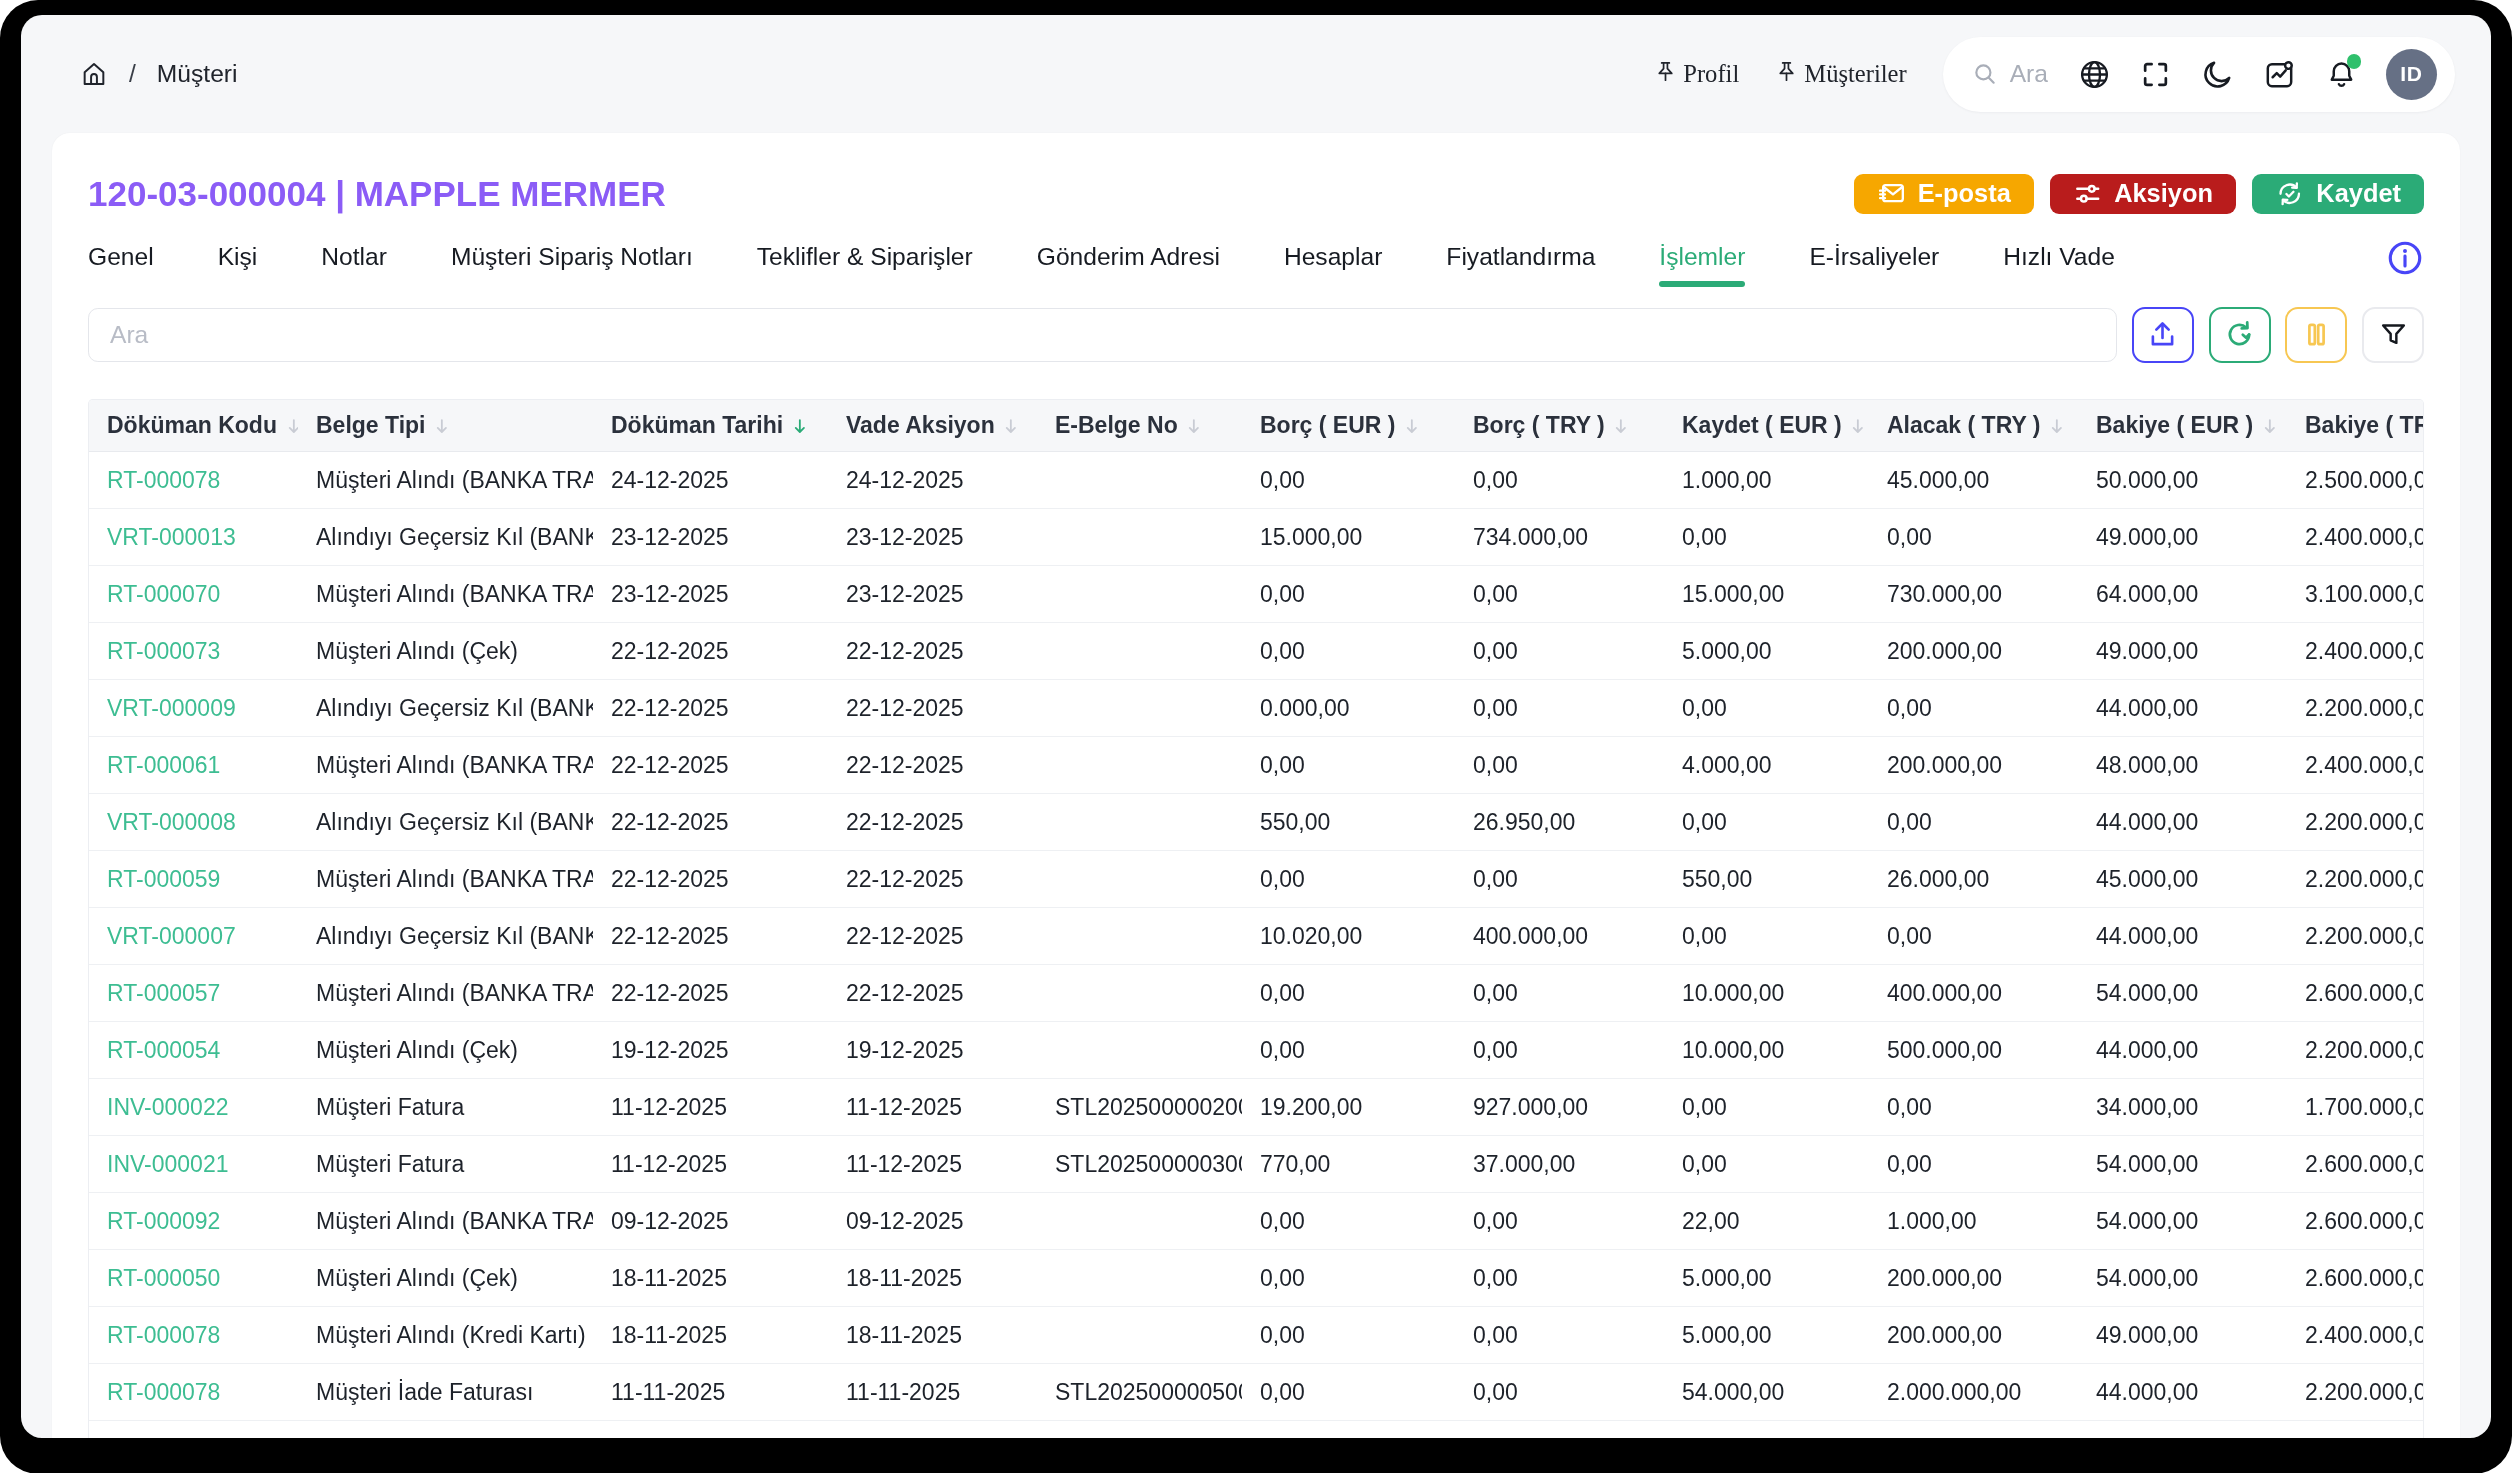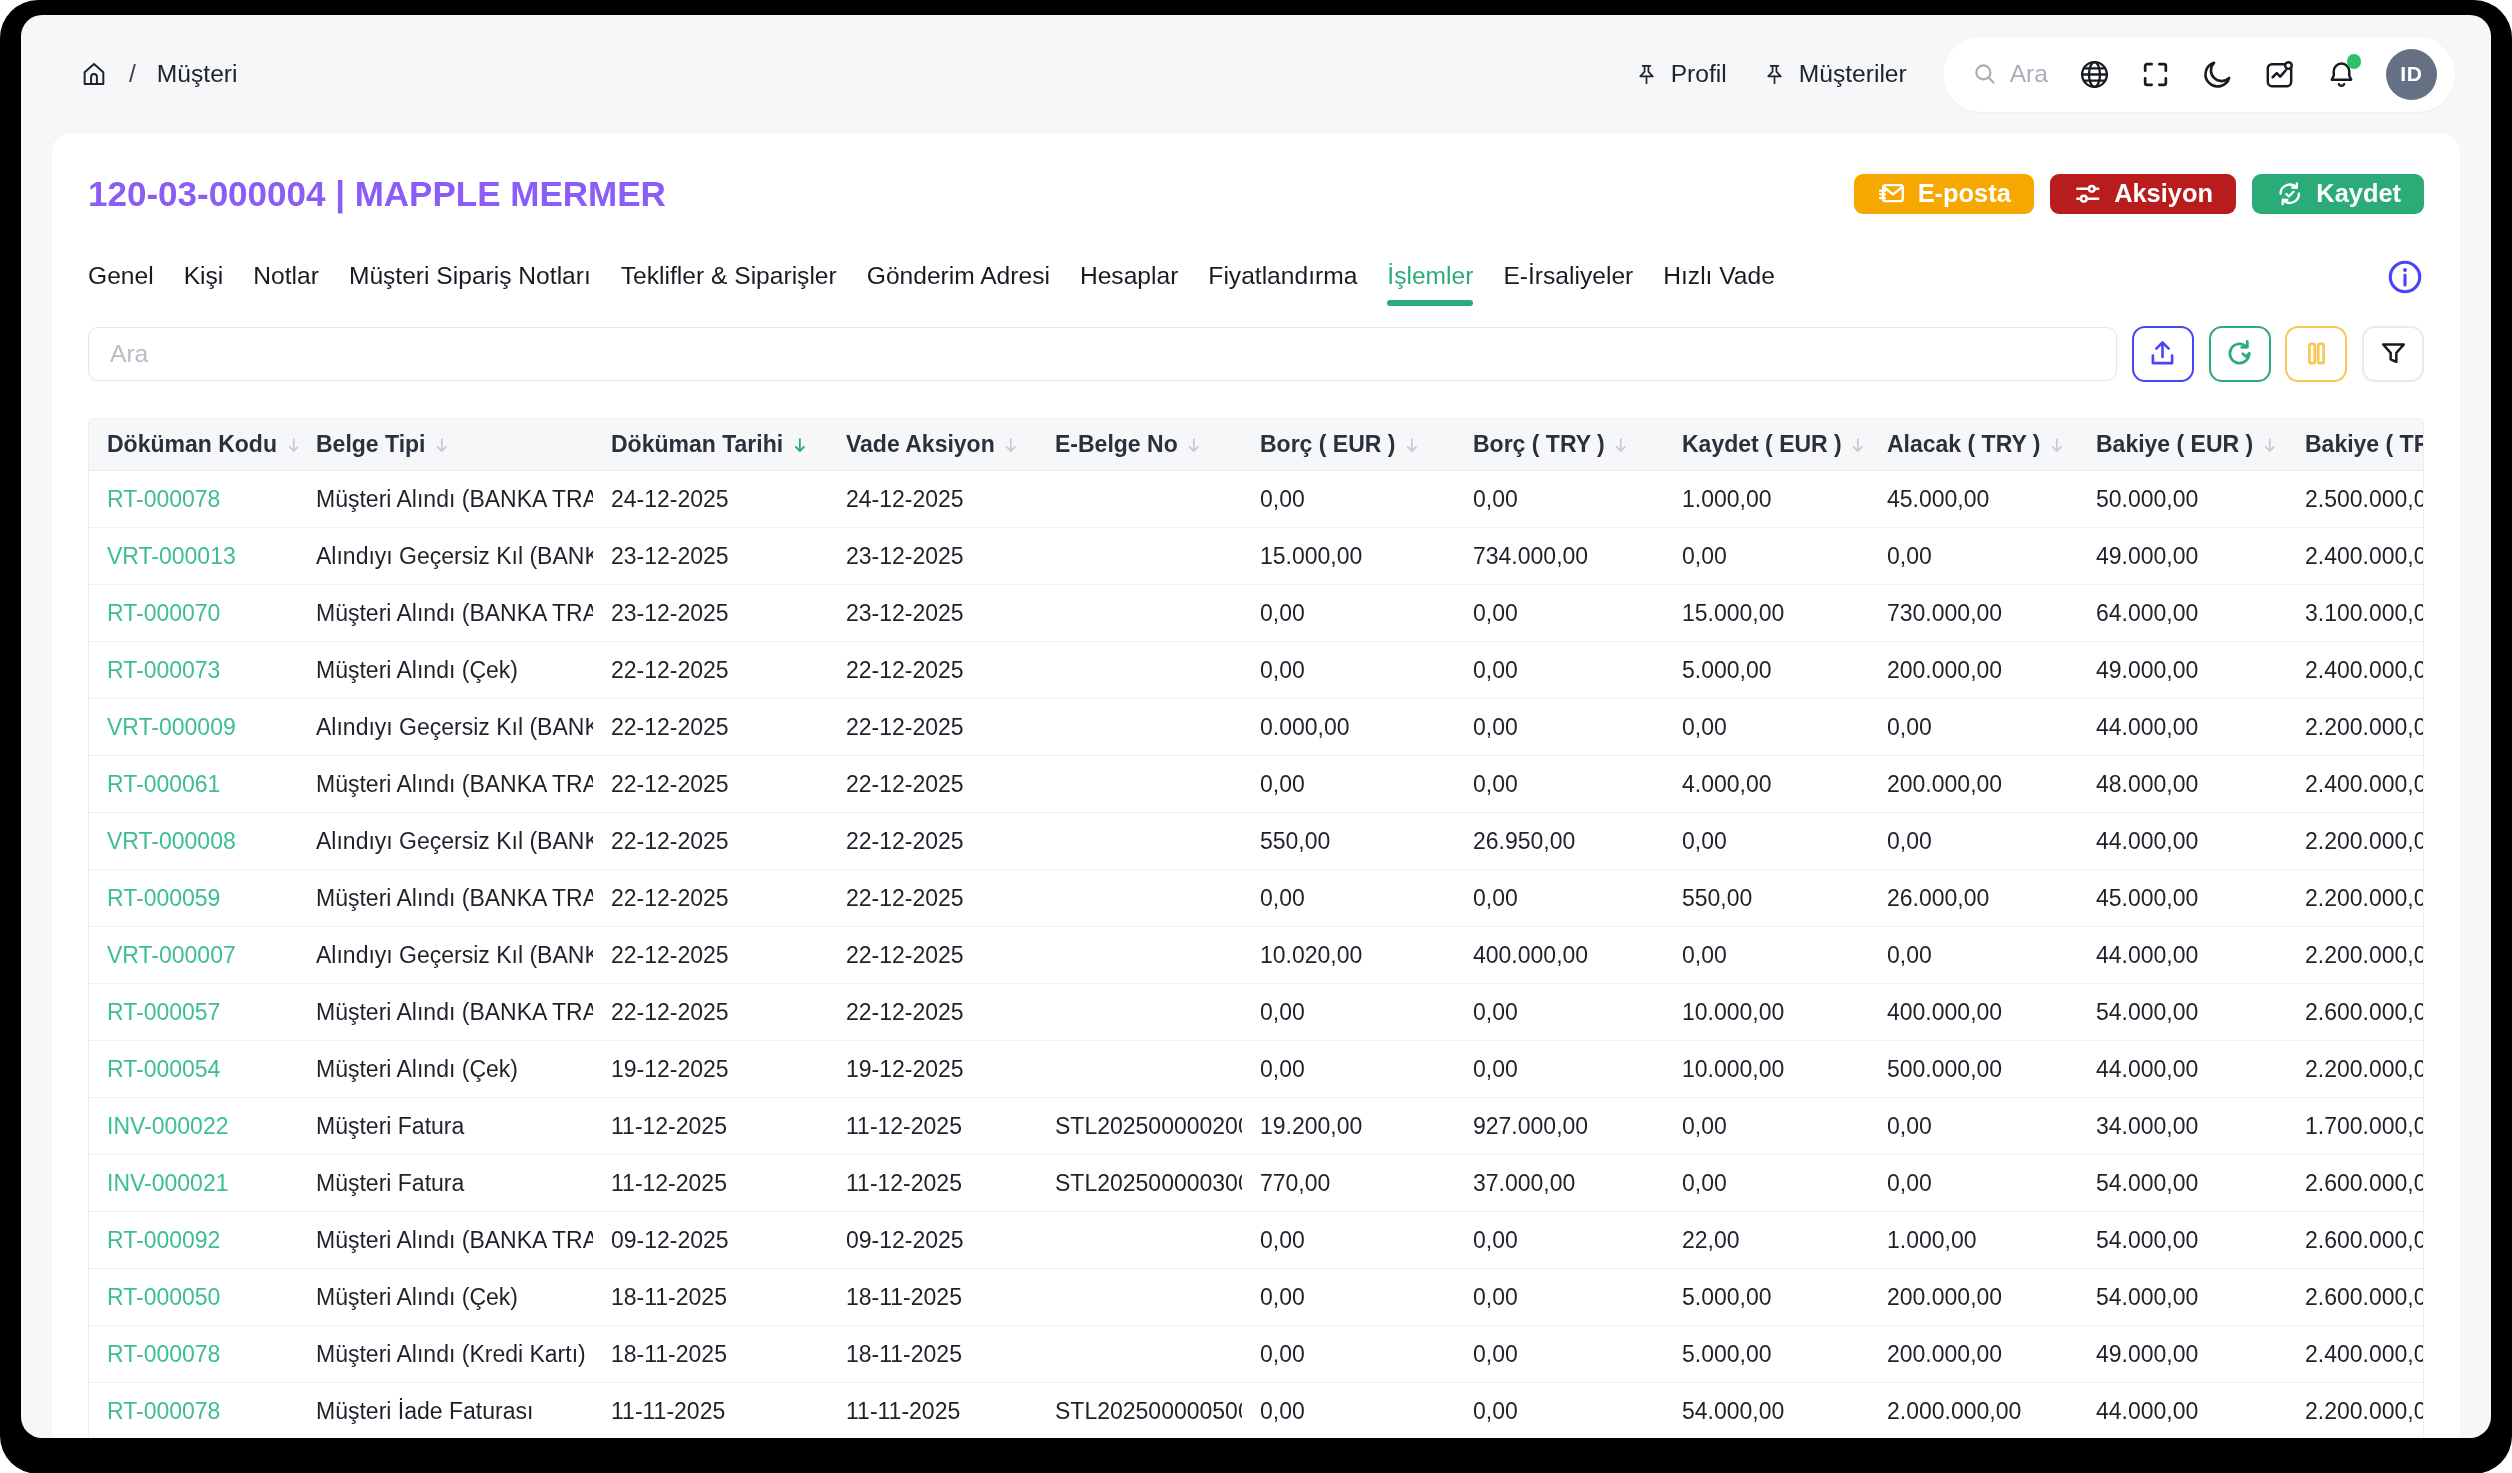--- a/index.html
+++ b/index.html
@@ -5,40 +5,40 @@
   * { box-sizing: border-box; margin: 0; padding: 0; }
   html, body { width: 2512px; height: 1474px; background: #ffffff; font-family: "Liberation Sans", "DejaVu Sans", sans-serif; }
   .frame { position: absolute; inset: 0; width: 2512px; height: 1474px; background: #000; border-radius: 38px; overflow: hidden; }
   .window { position: absolute; left: 21px; right: 21px; top: 14.7px; bottom: 36px; background: #f6f7f9; border-radius: 21px; overflow: hidden; display: flex; flex-direction: column; }
 
   
   .app-header { height: 100px; margin-top: 9.8px; display: flex; align-items: center; justify-content: space-between; padding: 0 36px 0 59px; flex: 0 0 auto; }
   .breadcrumb { display: flex; align-items: center; gap: 21px; font-size: 24.6px; color: #20242c; }
   .breadcrumb .sep { color: #3a3f48; font-size: 24.6px; }
   .hdr-right { display: flex; align-items: center; gap: 36px; }
-  .hdr-link { display: flex; align-items: center; gap: 13px; font-size: 24.6px; color: #20242c; cursor: pointer; }
+  .hdr-link { display: flex; gap: 6px; font-size: 24.6px; color: #20242c; cursor: pointer; font-family: Liberation Serif, serif; }
   .hdr-pill { background: #fff; border-radius: 818px; height: 75px; display: flex; align-items: center; gap: 29.5px; padding: 0 18px 0 29.5px; box-shadow: 0 0.8px 2.5px rgba(16,24,40,.05); }
   .pill-search { display: flex; align-items: center; gap: 11.5px; color: #a9aeb8; font-size: 24.6px; }
   .pill-icon { display: flex; align-items: center; justify-content: center; position: relative; cursor: pointer; }
   .badge-dot { position: absolute; top: -4.9px; right: -4.9px; width: 14.7px; height: 14.7px; border-radius: 50%; background: #2fc06c; }
   .avatar { width: 51px; height: 51px; border-radius: 50%; background: #667085; color: #fff; font-size: 21px; font-weight: 700; display: flex; align-items: center; justify-content: center; letter-spacing: 0.8px; }
 
   
   .card { flex: 1 1 auto; margin: 8.2px 31px 0 31px; background: #fff; border-radius: 18px 18px 0 0; padding: 41px 36px 0 36px; box-shadow: 0 0.8px 1.6px rgba(16,24,40,.05); display: flex; flex-direction: column; overflow: hidden; }
 
   .title-row { display: flex; align-items: center; justify-content: space-between; }
   .page-title { font-size: 35px; font-weight: 600; color: #8b5cf6; }
   .title-btns { display: flex; align-items: center; gap: 16.4px; }
   .btn { height: 40px; border: none; border-radius: 9px; padding: 0 23px; display: flex; align-items: center; gap: 11.5px; color: #fff; font-size: 25.4px; font-weight: 600; cursor: pointer; font-family: inherit; }
   .btn-email  { background: #f6a700; }
   .btn-action { background: #b91c1c; border-radius: 9px; }
   .btn-save   { background: #2bab77; }
 
   
-  .tabs-row { margin-top: 48px; display: flex; align-items: flex-start; gap: 30px; justify-content: flex-end; }
+  .tabs-row { margin-top: 29px; display: flex; align-items: flex-start; gap: 64px; justify-content: flex-end; }
   .tab { font-size: 24.6px; color: #171b22; padding-bottom: 16.4px; position: relative; cursor: pointer; white-space: nowrap; }
   .tab.active { color: #2bab77; font-weight: 500; }
   .tab.active::after { content: ""; position: absolute; left: 0; right: 0; bottom: 0; height: 5.7px; border-radius: 3.3px; background: #2bab77; }
   .tabs-spacer { margin-left: auto; }
 
   
   .list-toolbar { margin-top: 19.7px; display: flex; align-items: center; gap: 14.7px; }
   .search-input { flex: 1; height: 54px; border: 1.6px solid #e4e6eb; border-radius: 9.8px; background: #fff; font-size: 24.6px; color: #333; padding: 0 21px; outline: none; font-family: inherit; }
   .search-input::placeholder { color: #b8bcc6; }
   .icon-btn { width: 62px; height: 56px; border-radius: 13px; background: #fff; display: flex; align-items: center; justify-content: center; cursor: pointer; border: 2.5px solid; }

